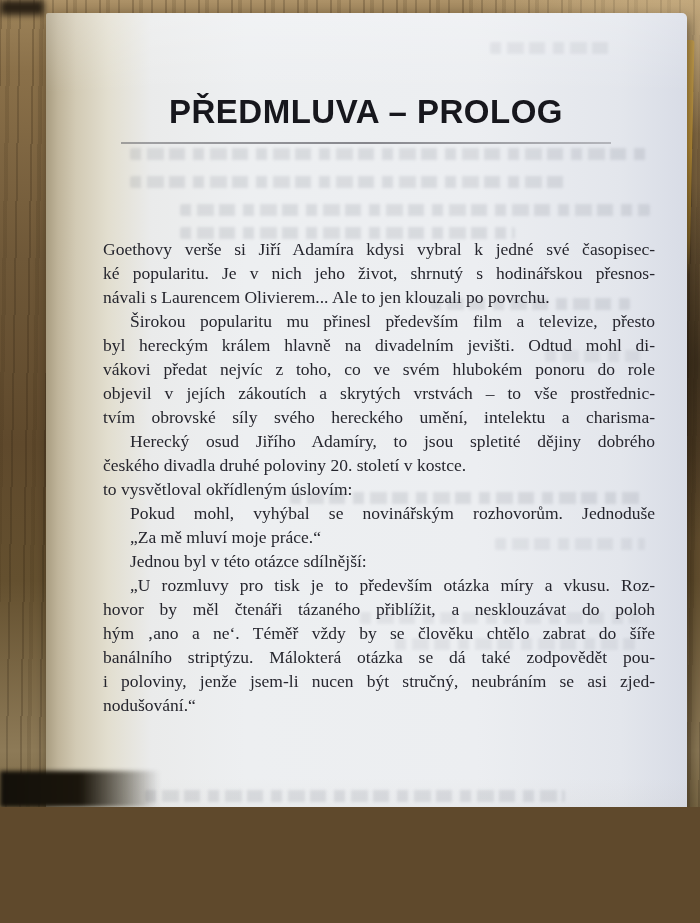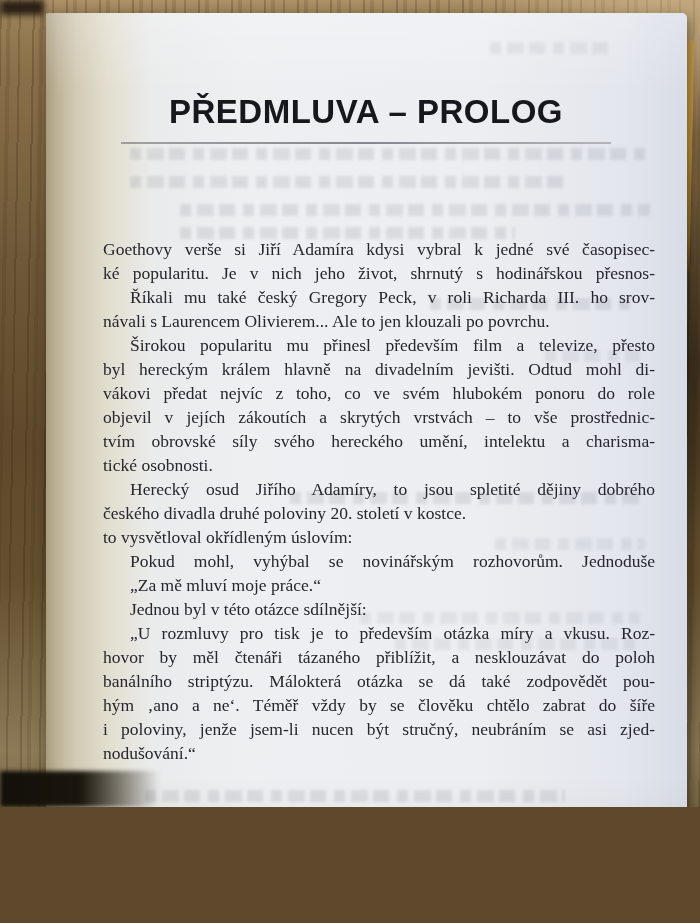--- a/index.html
+++ b/index.html
@@ -112,38 +112,36 @@
     <div class="ghost" style="left:99px;  top:777px; width:420px;"></div>
     <div class="ghost faint" style="left:69px;  top:799px; width:310px;"></div>
 
     <div class="heading">PŘEDMLUVA – PROLOG</div>
 
     <div class="rule"></div>
 
     <div class="body">
         <div class="line">Goethovy verše si Jiří Adamíra kdysi vybral k jedné své časopisec-</div>
         <div class="line">ké popularitu. Je v nich jeho život, shrnutý s hodinářskou přesnos-</div>
-        <div class="line indent">Říkali mu také český Gregory Peck, v roli Richarda III. ho srov-</div>
         <div class="line last">návali s Laurencem Olivierem... Ale to jen klouzali po povrchu.</div>
         <div class="line indent">Širokou popularitu mu přinesl především film a televize, přesto</div>
         <div class="line">byl hereckým králem hlavně na divadelním jevišti. Odtud mohl di-</div>
         <div class="line">vákovi předat nejvíc z toho, co ve svém hlubokém ponoru do role</div>
         <div class="line">objevil v jejích zákoutích a skrytých vrstvách – to vše prostřednic-</div>
         <div class="line">tvím obrovské síly svého hereckého umění, intelektu a charisma-</div>
-        <div class="line last">tické osobnosti.</div>
         <div class="line indent">Herecký osud Jiřího Adamíry, to jsou spletité dějiny dobrého</div>
         <div class="line last">českého divadla druhé poloviny 20. století v kostce.</div>
         <div class="line last">to vysvětloval okřídleným úslovím:</div>
         <div class="line indent">Pokud mohl, vyhýbal se novinářským rozhovorům. Jednoduše</div>
         <div class="line indent last">„Za mě mluví moje práce.“</div>
         <div class="line indent last">Jednou byl v této otázce sdílnější:</div>
         <div class="line indent">„U rozmluvy pro tisk je to především otázka míry a vkusu. Roz-</div>
         <div class="line">hovor by měl čtenáři tázaného přiblížit, a nesklouzávat do poloh</div>
+        <div class="line">hým ‚ano a ne‘. Téměř vždy by se člověku chtělo zabrat do šíře</div>
         <div class="line">banálního striptýzu. Málokterá otázka se dá také zodpovědět pou-</div>
-        <div class="line">hým ‚ano a ne‘. Téměř vždy by se člověku chtělo zabrat do šíře</div>
         <div class="line">i poloviny, jenže jsem-li nucen být stručný, neubráním se asi zjed-</div>
         <div class="line last">nodušování.“</div>
       </div>
 
     <div class="pagenum">5</div>
   </div>
 
   <div class="spine-shadow-bl"></div>
 </div>
 

